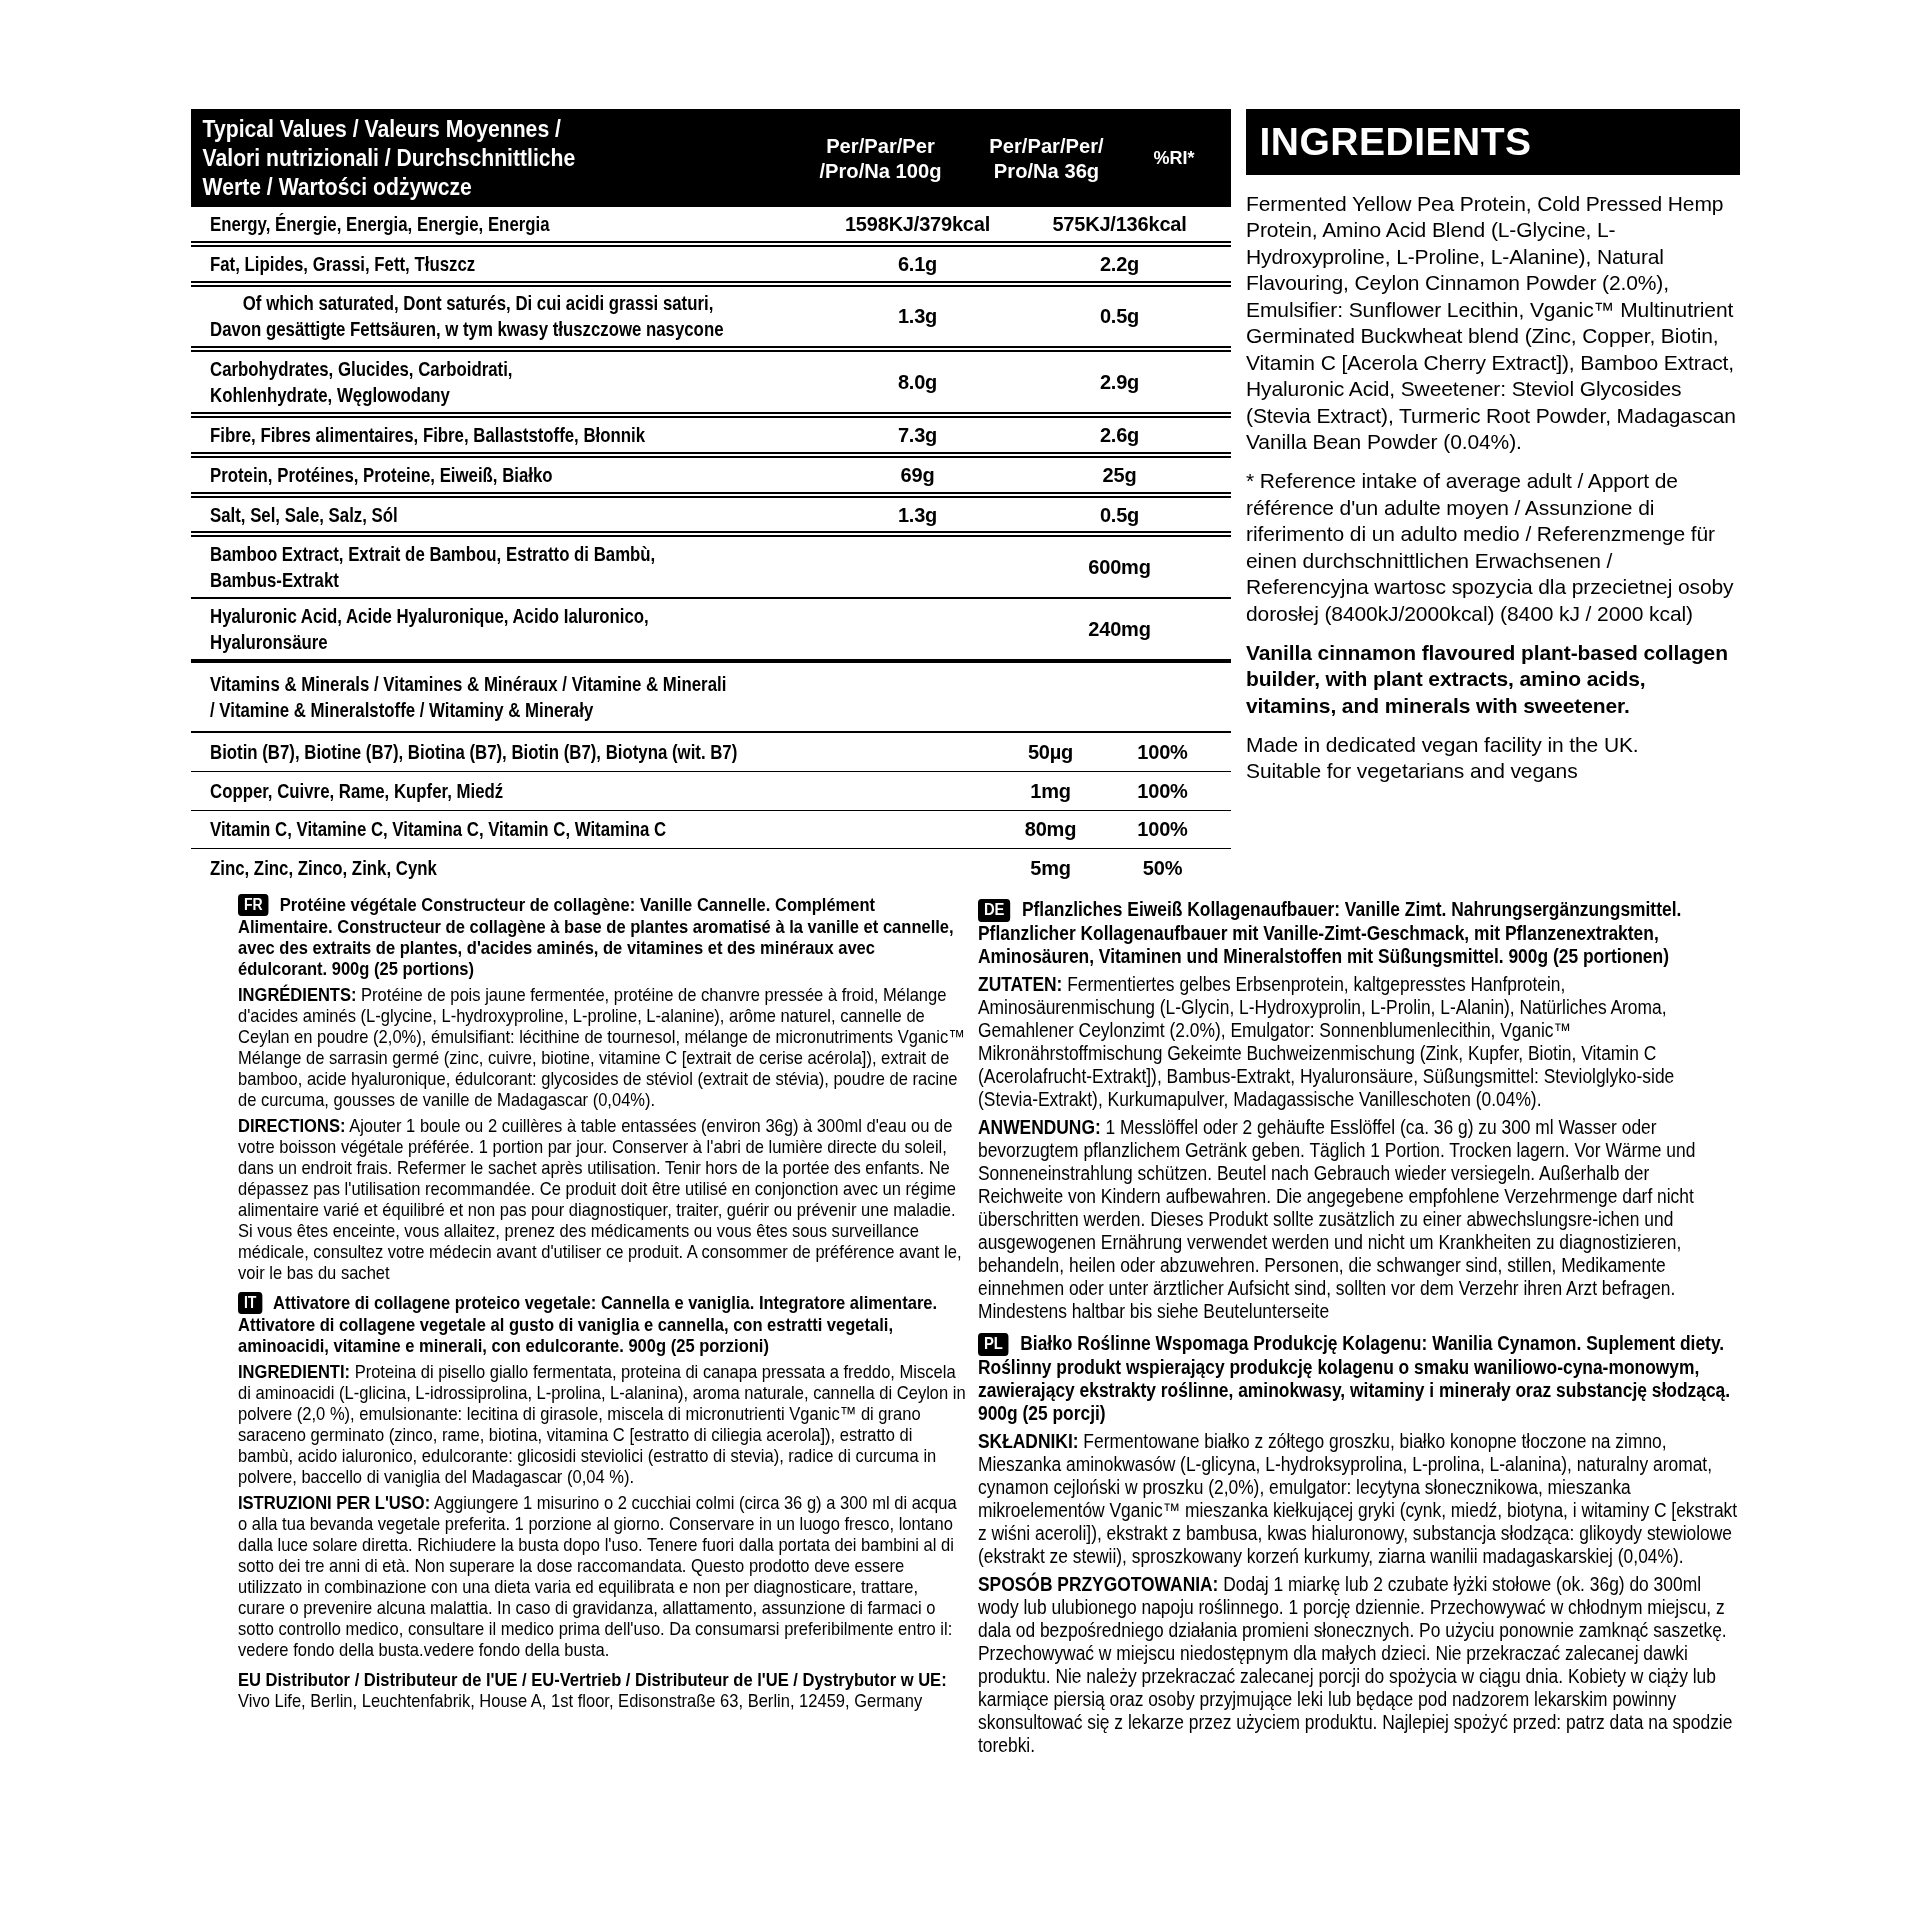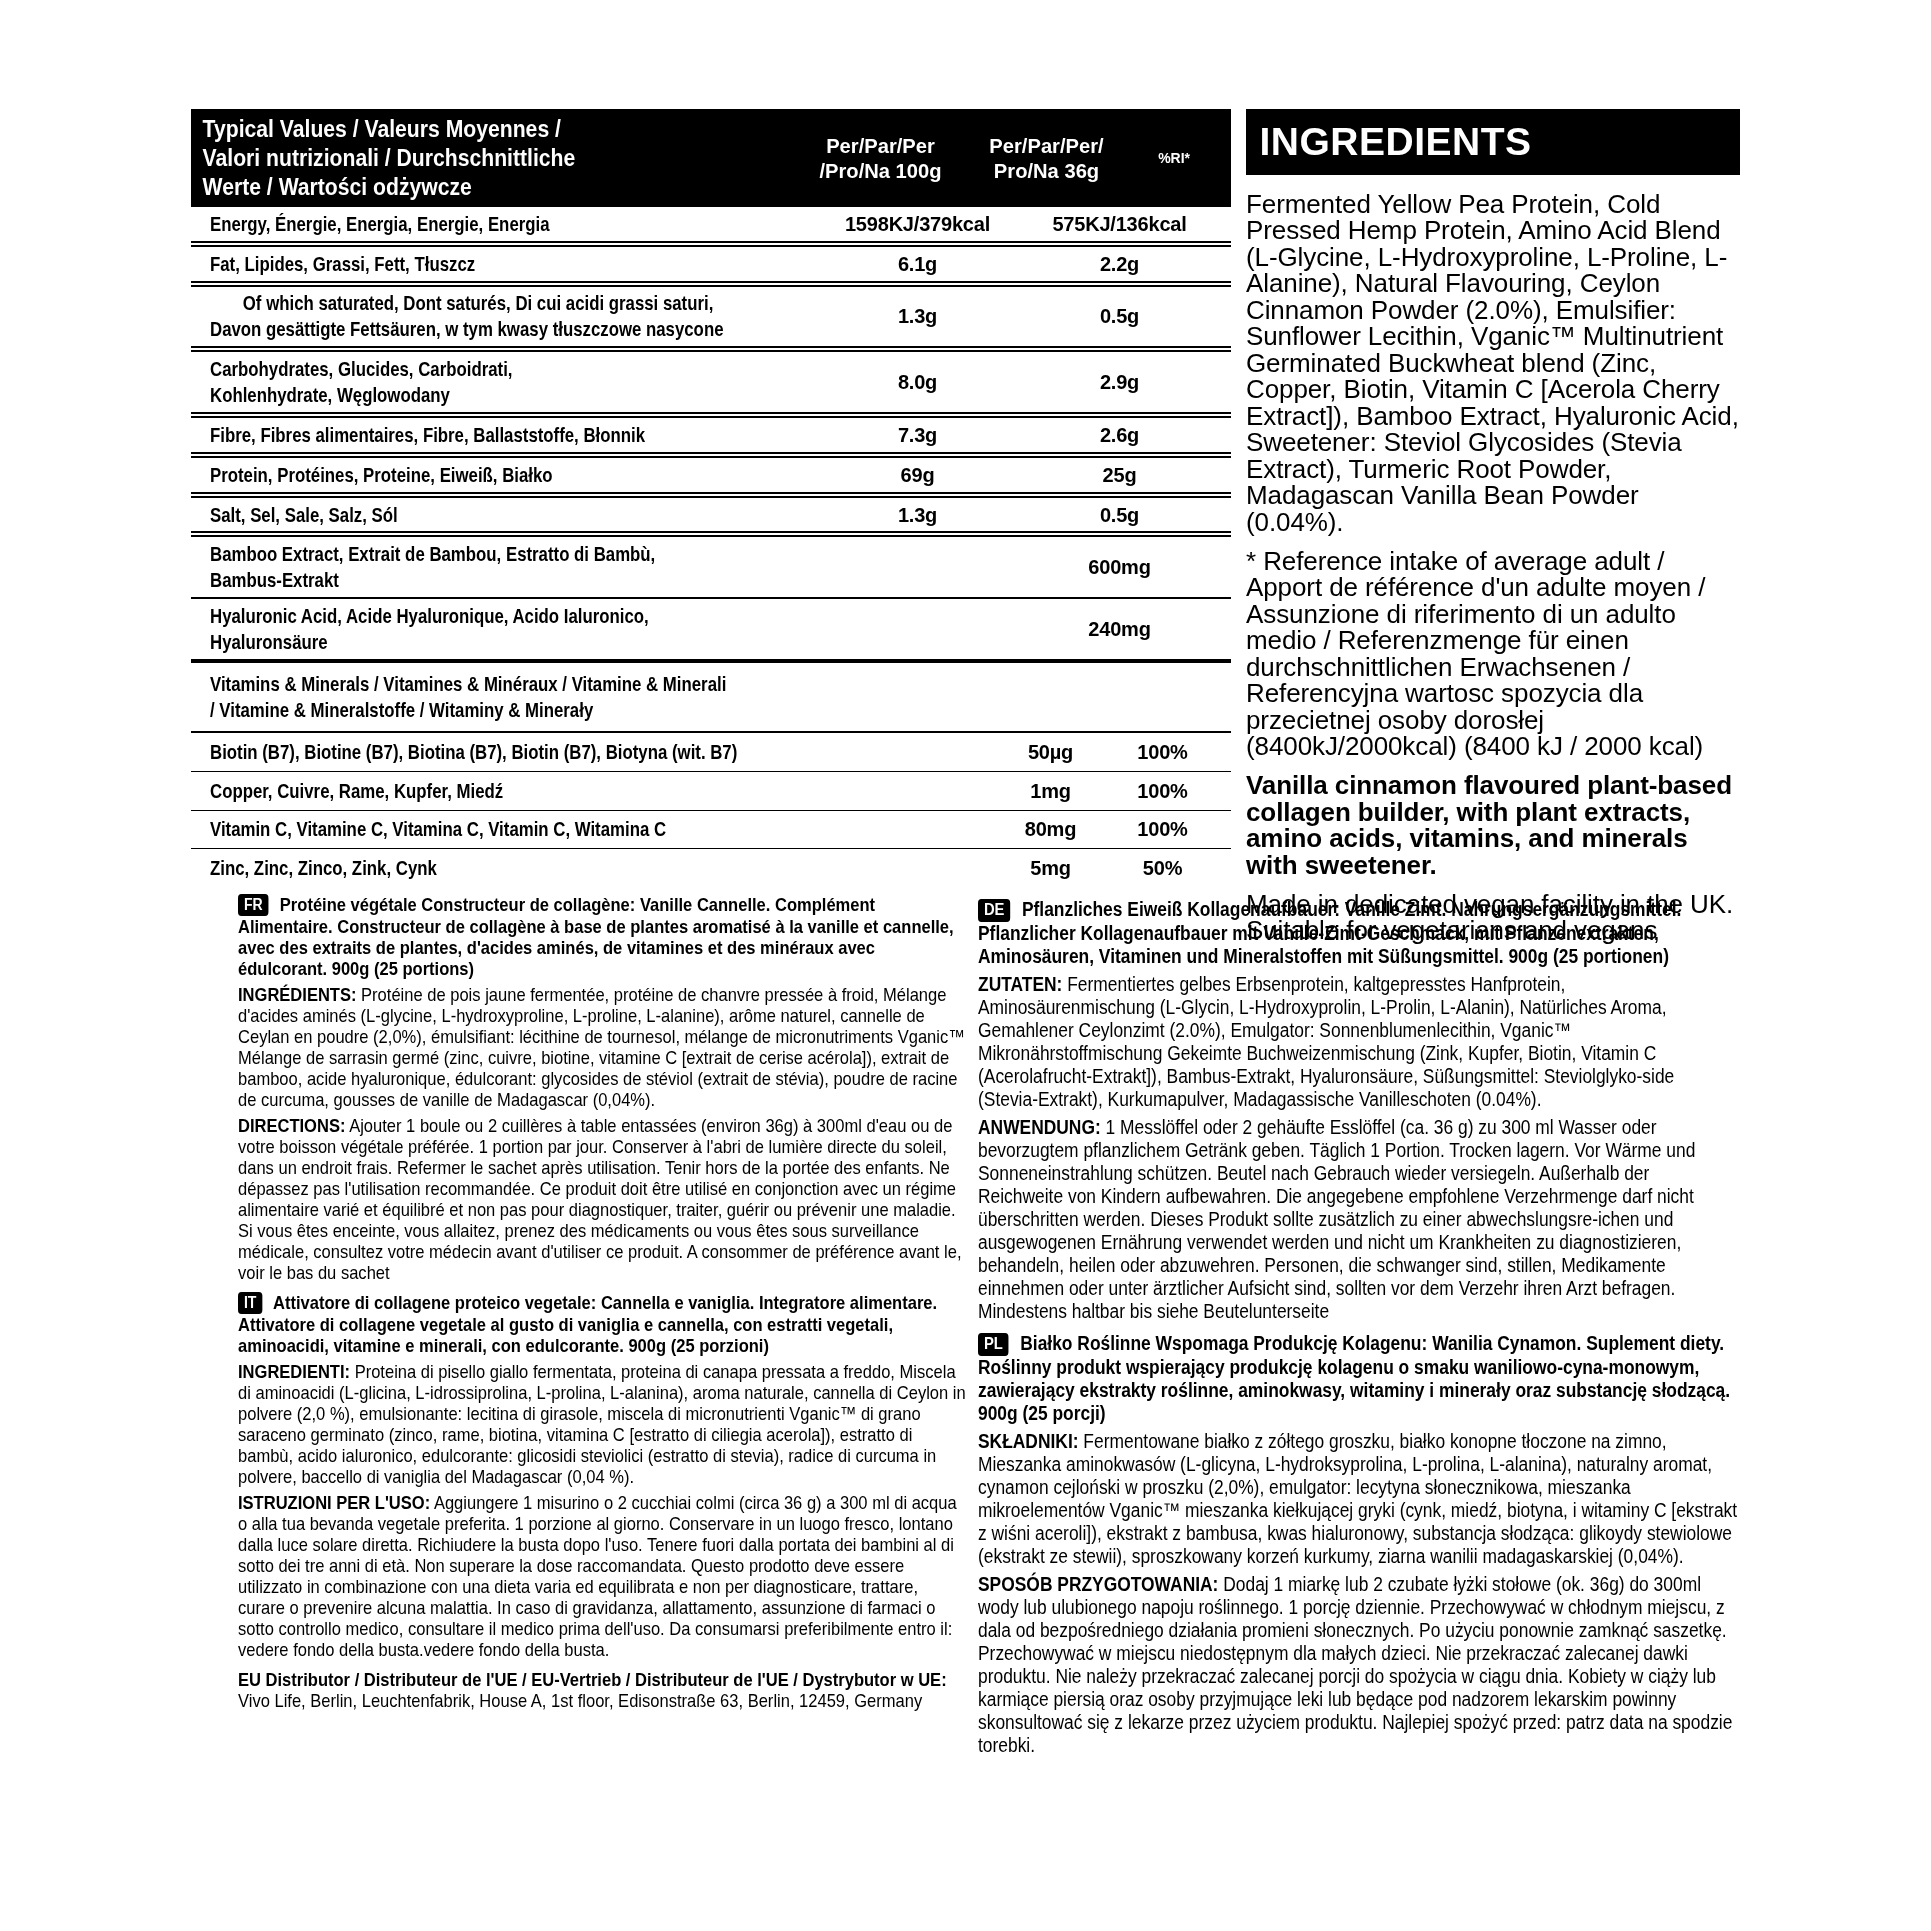--- a/index.html
+++ b/index.html
@@ -4,39 +4,39 @@
 <style>
   html,body{margin:0;padding:0;background:#fff;}
   body{width:1931px;height:1931px;font-family:"Liberation Sans",sans-serif;color:#000;}
   .sheet{position:relative;width:1931px;height:1931px;overflow:hidden;background:#fff;padding-left:43px;}
 
   
   .nutri{position:absolute;left:191px;top:109px;width:1040px;}
   .nh{display:grid;grid-template-columns:1fr 179px 153px 108px;align-items:center;background:#000;color:#fff;min-height:98px;}
   .nh-title{white-space:pre-line;font-weight:700;font-size:23px;line-height:29px;padding-left:12.6px;width:110%;transform:scaleX(.92);transform-origin:0 50%;}
   .nh-col{white-space:pre-line;font-weight:700;font-size:21px;line-height:25px;text-align:center;transform:scaleX(.96);}
-  .nh-ri{font-weight:700;font-size:14px;text-align:center;padding-right:5.8px;}
+  .nh-ri{font-weight:700;font-size:18px;text-align:center;padding-right:5.8px;}
 
   .row{display:grid;grid-template-columns:601px 179px 153px 108px;align-items:center;padding:3.9px 0;gap:36px;}
   .cl{padding-left:19.3px;}
   .cl-in{display:block;width:125%;transform:scaleX(.8);transform-origin:0 50%;font-weight:700;font-size:21px;line-height:26px;white-space:pre-line;}
   .ind .cl-in{text-indent:41px;}
   .cv{font-weight:700;font-size:20px;line-height:26px;text-align:center;letter-spacing:-0.2px;}
   .ri-cell{padding-right:29px;}
   .sep-d{border-bottom:6.8px double #000;}
   .sep-m{border-bottom:2.9px solid #000;}
   .sep-k{border-bottom:4.8px solid #000;}
   .sep-t{border-bottom:1.9px solid #000;}
   .vt{padding:7.7px 0 8.7px 19.3px;}
   .vrow{display:grid;grid-template-columns:1fr 145px 108px;align-items:center;padding:5.8px 0;}
 
   
   .ingpanel{position:absolute;left:1246px;top:109px;width:494px;}
   .ing-bar{background:#000;color:#fff;font-weight:700;font-size:39px;padding:10.6px 13.5px 11.6px;letter-spacing:0.5px;}
-  .ing-body{margin-top:15.4px;font-size:26px;line-height:26.5px;letter-spacing:-0.1px;}
+  .ing-body{margin-top:15.4px;font-size:21px;line-height:26.5px;letter-spacing:-0.1px;}
   .ing-body p{margin:0 0 12.6px;}
   .bold{font-weight:700;}
   .pre{white-space:pre-line;}
 
   
   .colL{position:absolute;left:238px;top:894px;width:838px;transform:scaleX(.87);transform-origin:0 0;font-size:19px;line-height:21px;}
   .colR{position:absolute;left:978px;top:898px;width:874px;transform:scaleX(.87);transform-origin:0 0;font-size:20px;line-height:23px;}
   .para{margin:0 0 4.8px;}
   .lang{margin-bottom:8.7px;}
   .intro{font-weight:700;}

